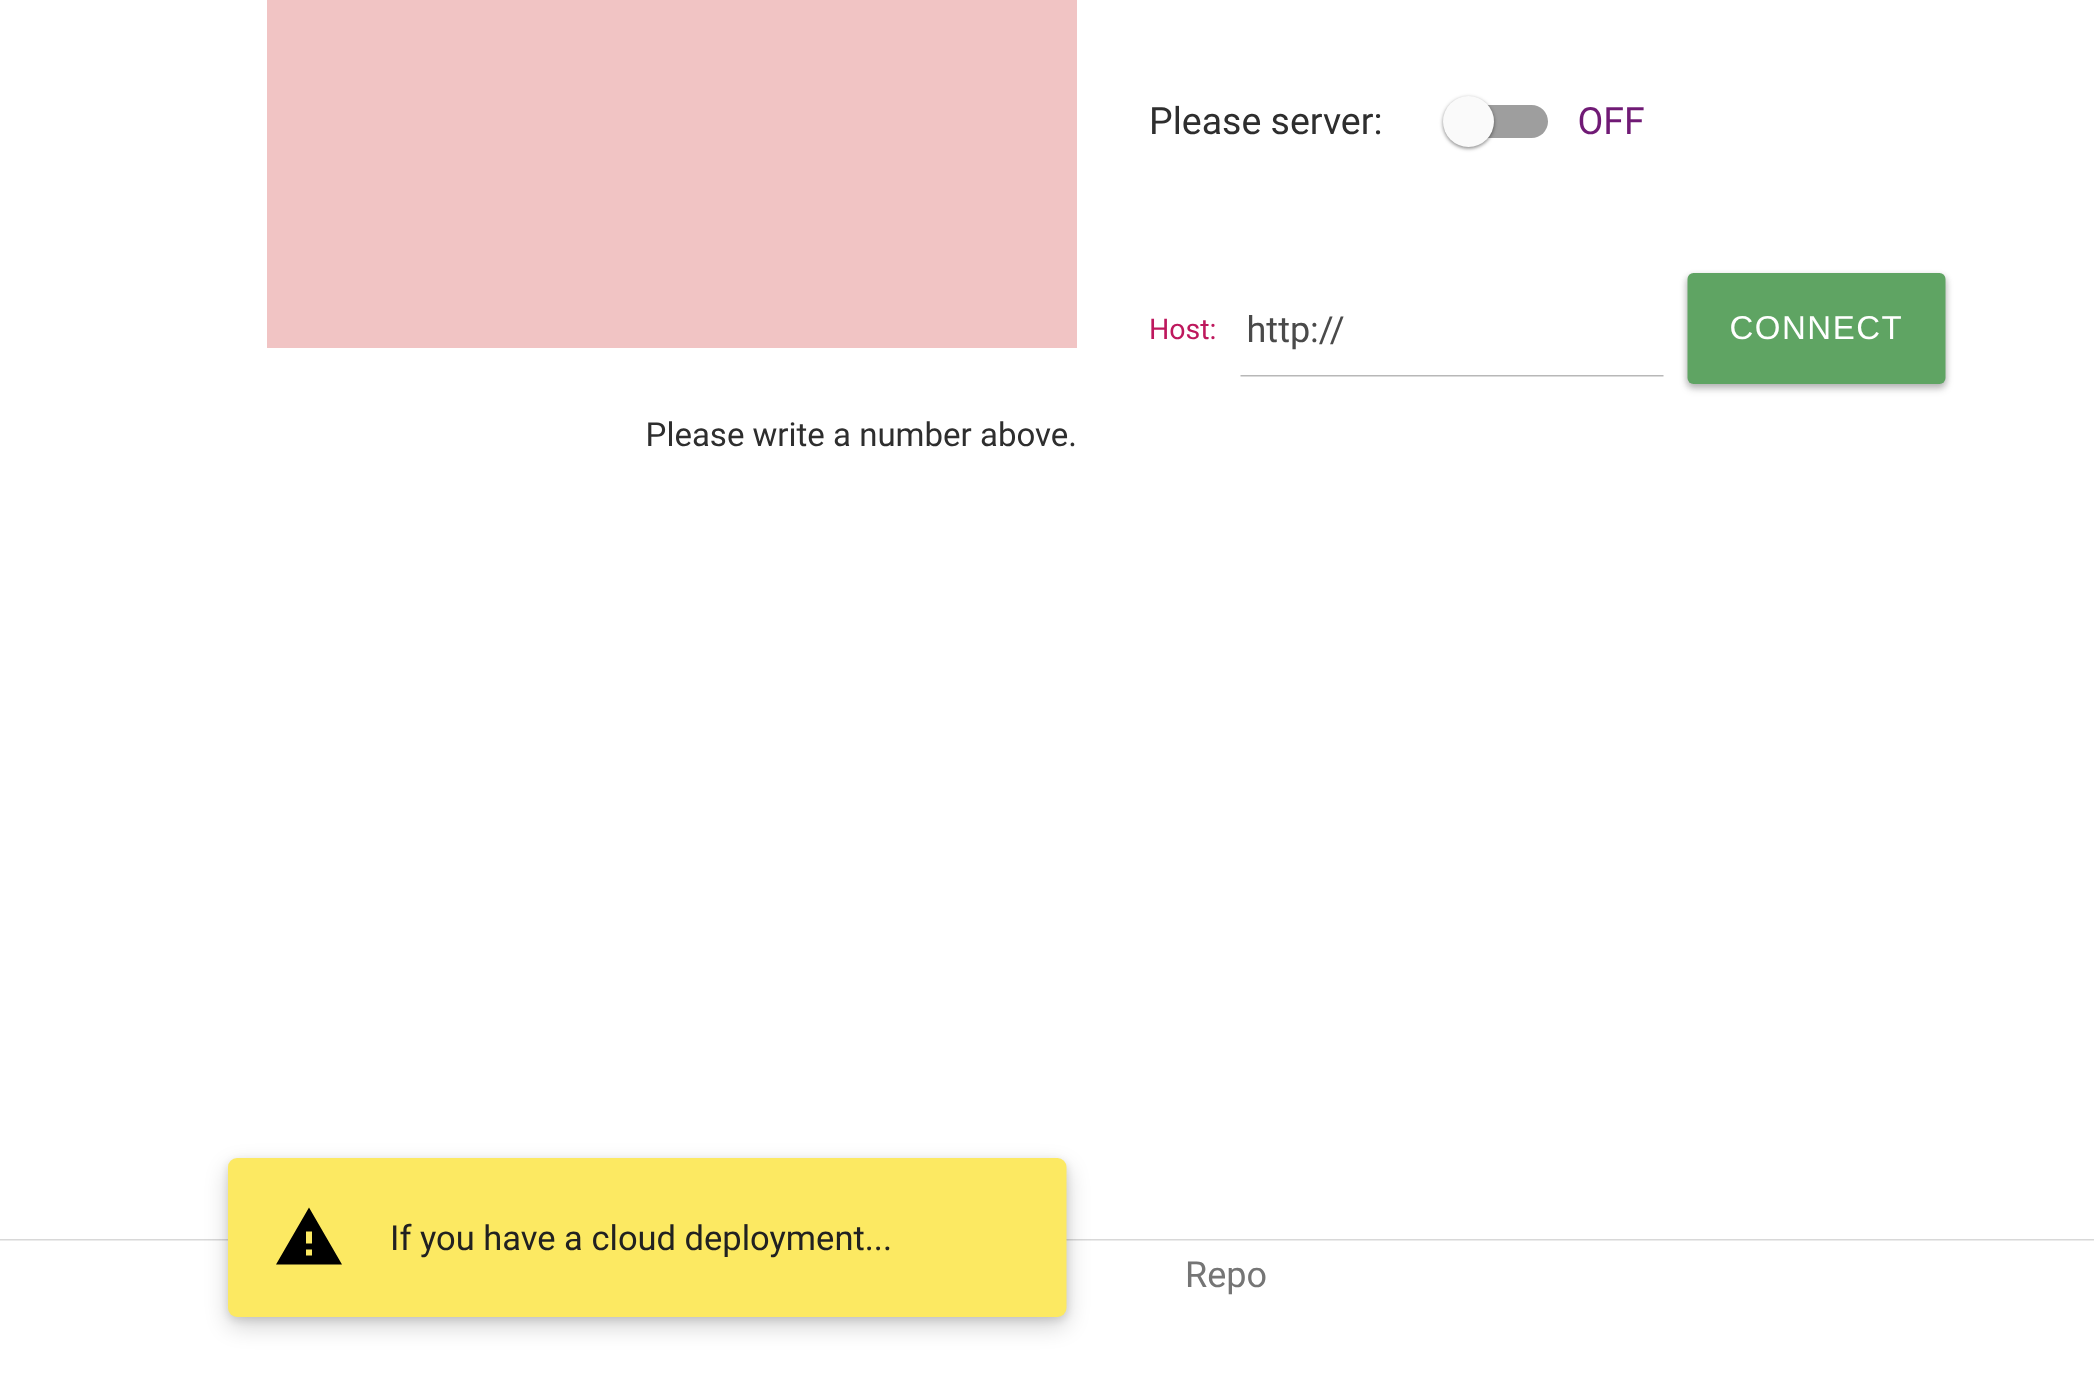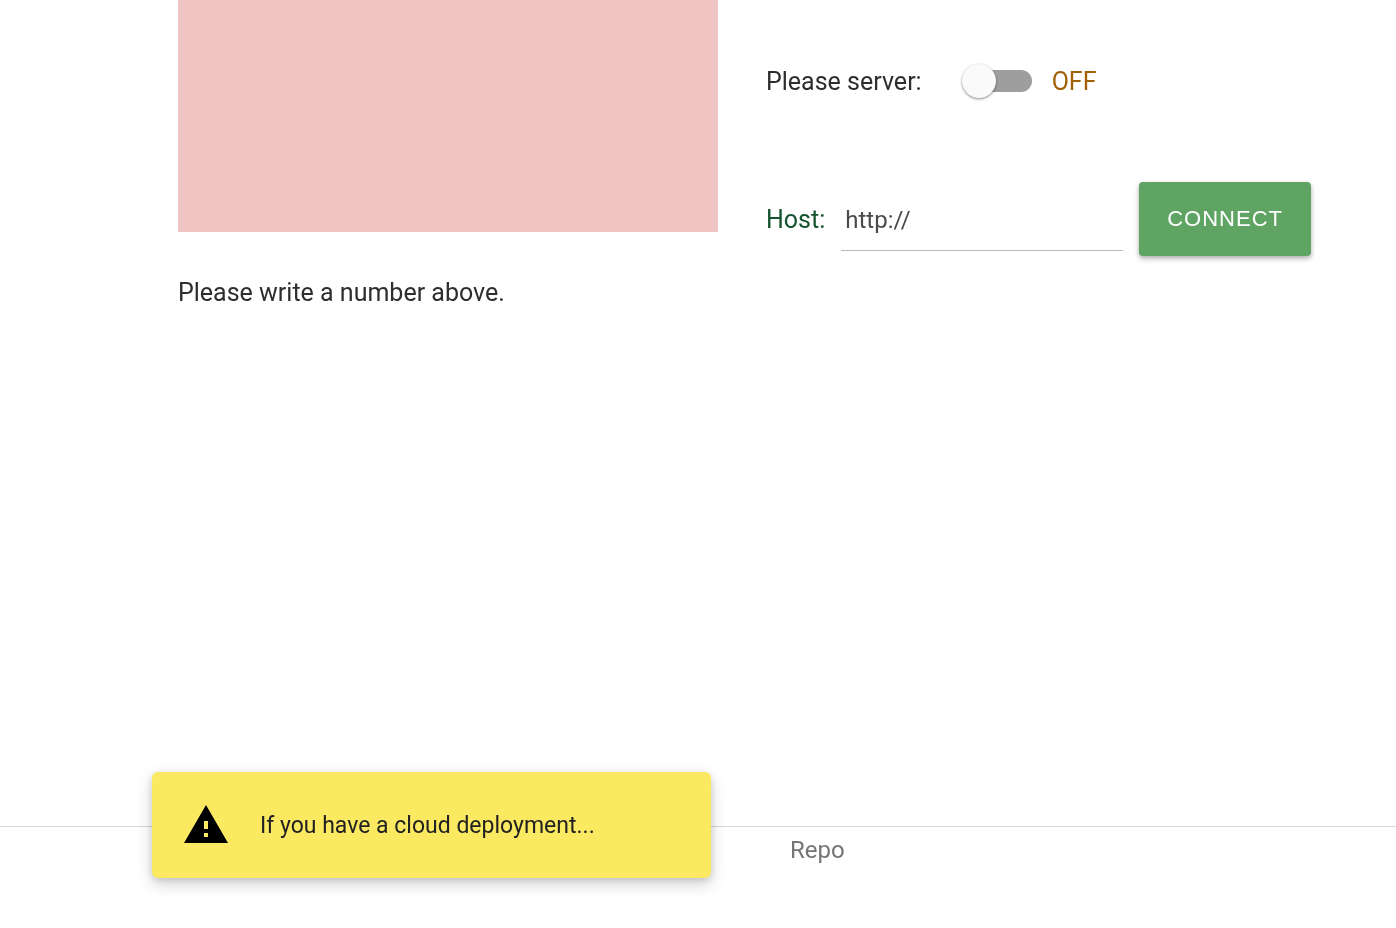--- a/index.html
+++ b/index.html
@@ -25,23 +25,24 @@
       top: 0;
       width: 540px;
     }
     .canvas-area {
       width: 540px;
       height: 232px;
       background: #f1c4c4;
     }
     .instruction-text {
       margin-top: 46px;
-      font-size: 25px;
+      font-size: 22px;
       color: #2e2e2e;
       font-weight: 400;
+      text-align: right;
     }
     .right-panel {
       position: absolute;
       left: 766px;
       top: 62px;
     }
     .row {
       display: flex;
       align-items: center;
       margin-bottom: 60px;
@@ -77,31 +78,31 @@
       width: 34px;
       height: 34px;
       background: #fafafa;
       border-radius: 50%;
       top: 2px;
       left: 0;
       box-shadow: 0 1px 3px rgba(0,0,0,0.3), 0 1px 2px rgba(0,0,0,0.2);
     }
     .toggle-state {
       font-size: 25px;
-      color: #a16207;
+      color: #701a75;
     }
     .host-row {
       display: flex;
       align-items: center;
       gap: 16px;
       margin-top: 82px;
     }
     .host-label {
-      font-size: 25px;
-      color: #14532d;
+      font-size: 19px;
+      color: #be185d;
       text-align: right;
     }
     .host-input {
       border: none;
       border-bottom: 1px solid #b8b8b8;
       font-size: 24px;
       color: #4a4a4a;
       padding: 6px 4px 16px 4px;
       width: 282px;
       outline: none;

